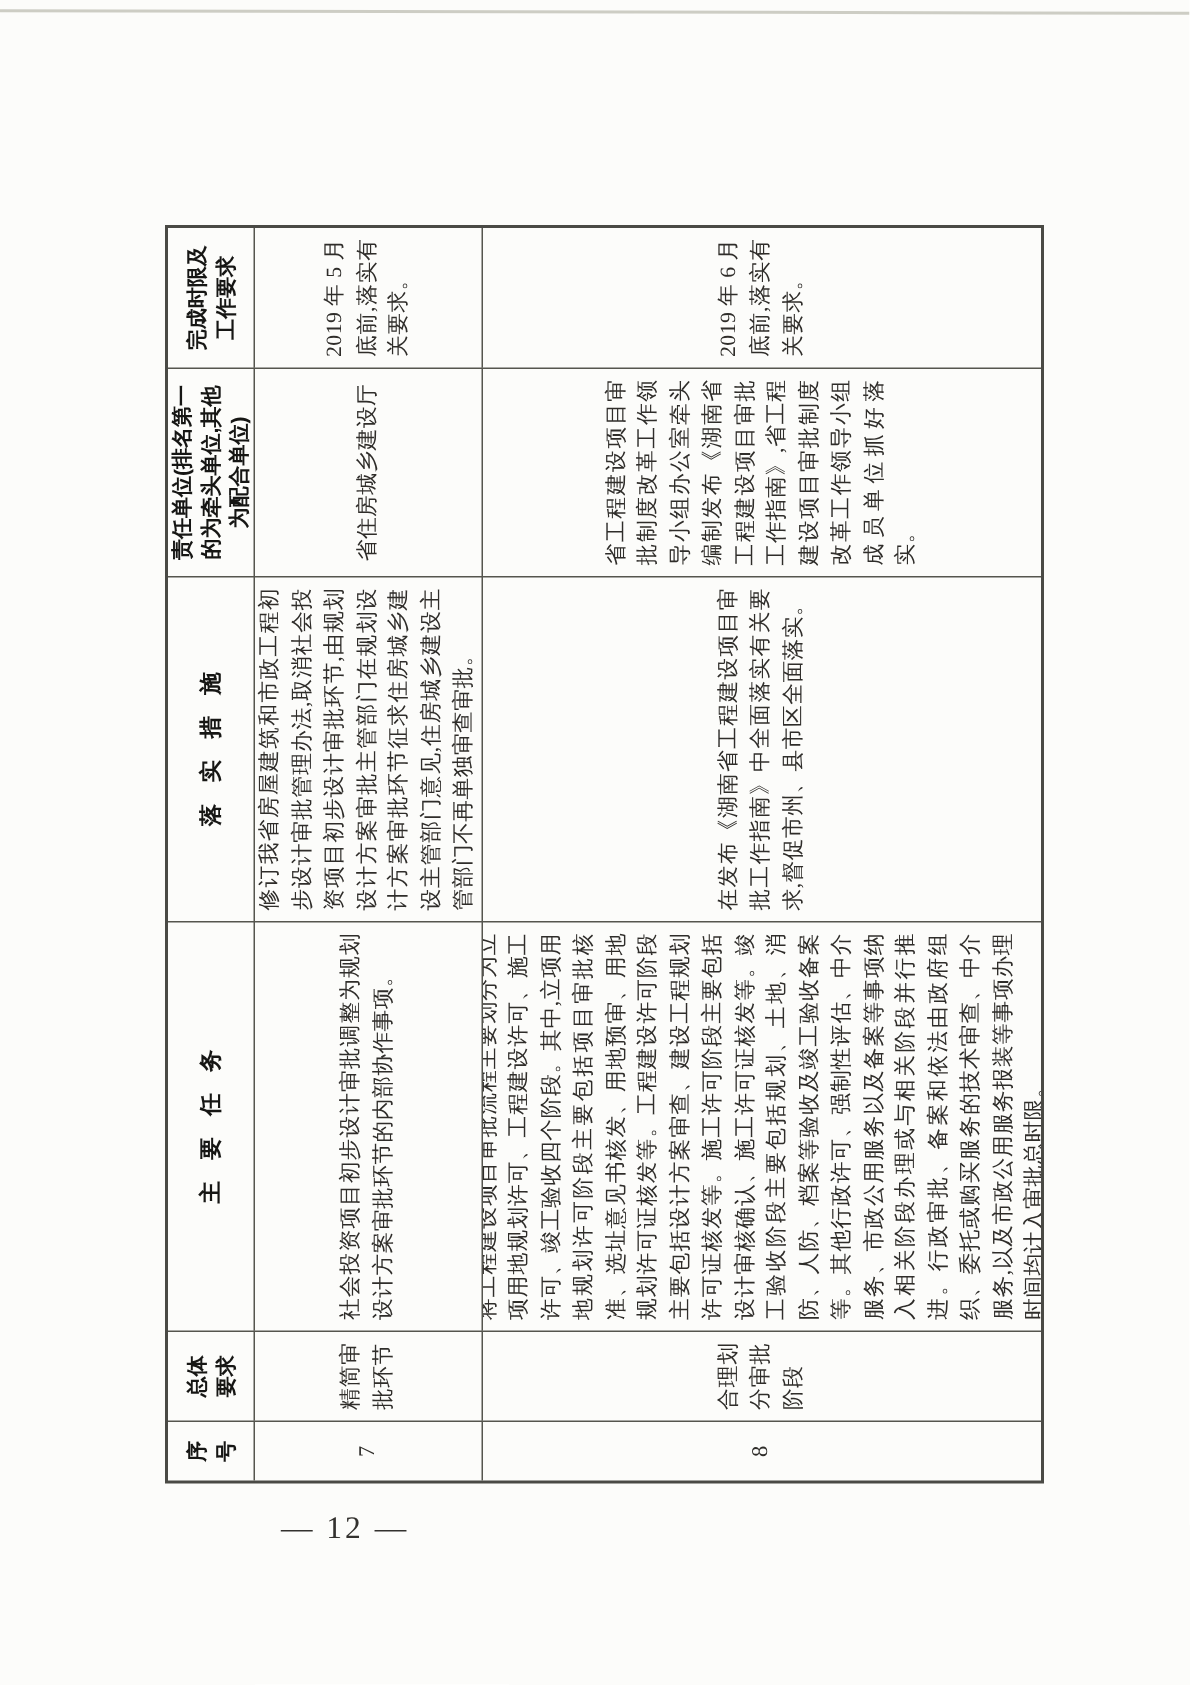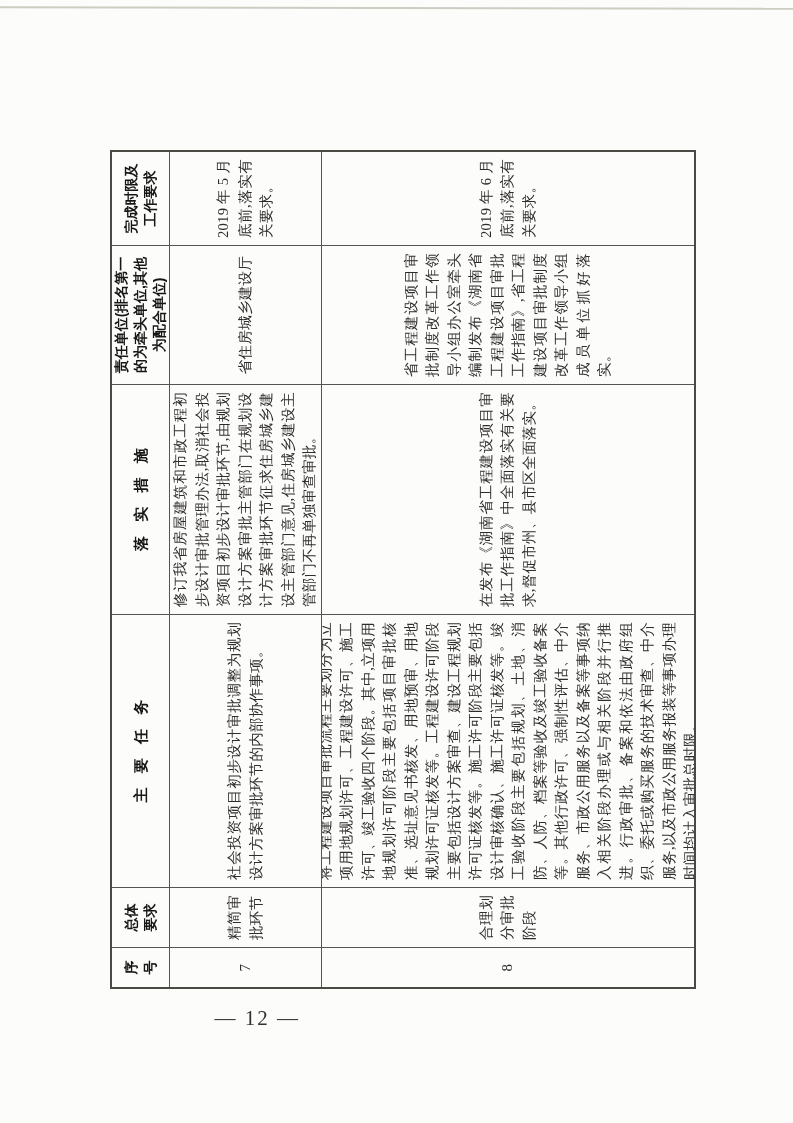--- a/index.html
+++ b/index.html
@@ -38,21 +38,21 @@
   .txt.ctr{text-align:center;}
   .hdr{
     font-family:"Liberation Sans", sans-serif;font-weight:bold;
     font-size:14px;line-height:19px;color:#161614;text-align:center;
     white-space:pre-line;width:100%;
   }
   .spread{letter-spacing:0.95em;margin-right:-0.95em;white-space:nowrap;font-size:15px;}
   .num{font-size:15px;}
   .page-number{
     position:absolute;left:160px;top:1006px;width:140px;
-    font-size:21px;color:#33312e;letter-spacing:2px;text-align:right;
+    font-size:21px;color:#33312e;letter-spacing:2px;text-align:center;
   }
 </style>
 </head>
 <body>
 
 <div class="page">
   <div class="scan-edge-top"></div>
 
   <div class="table-wrap">
     <div class="grid">

